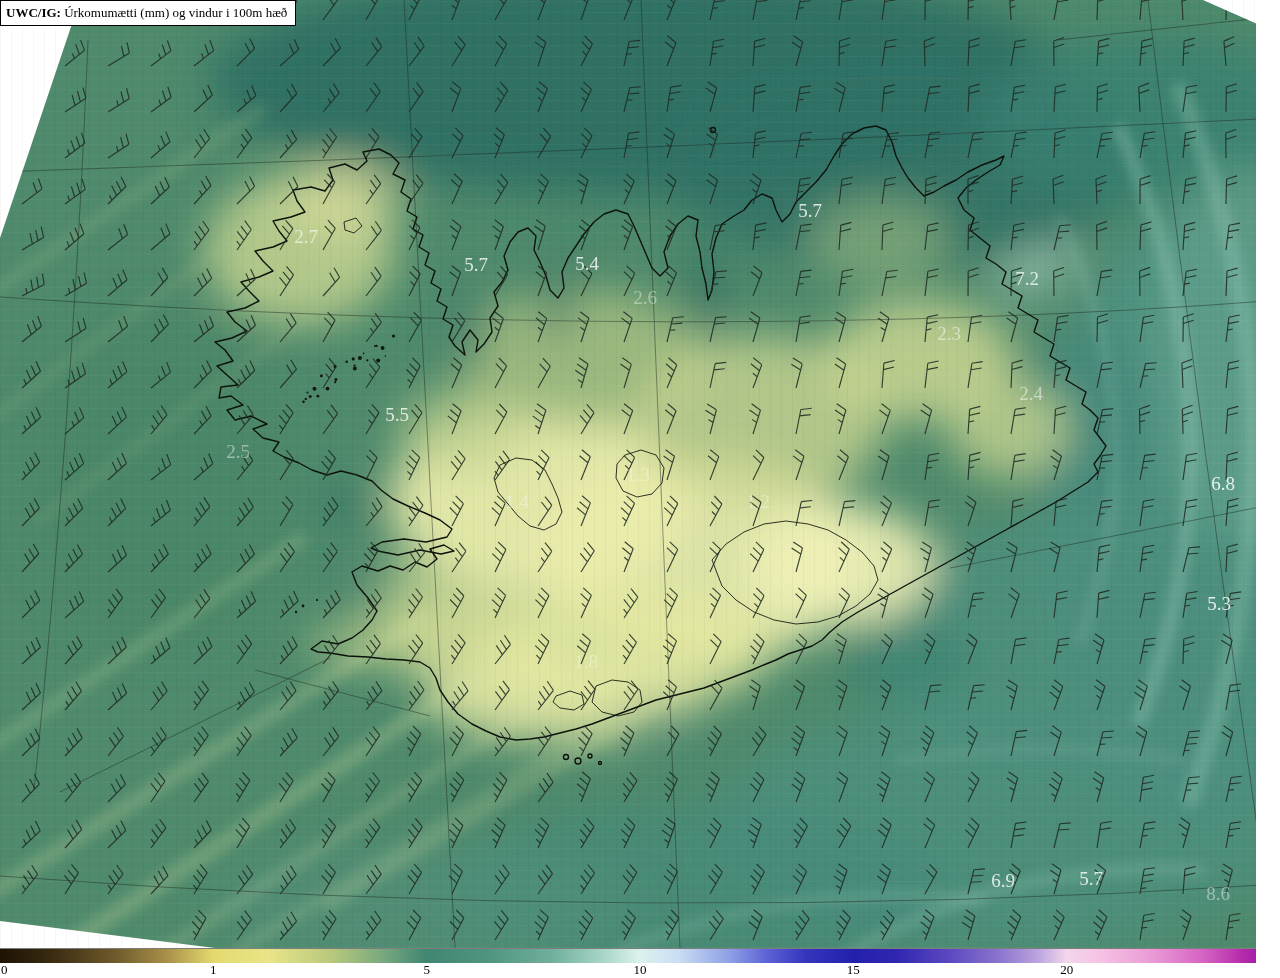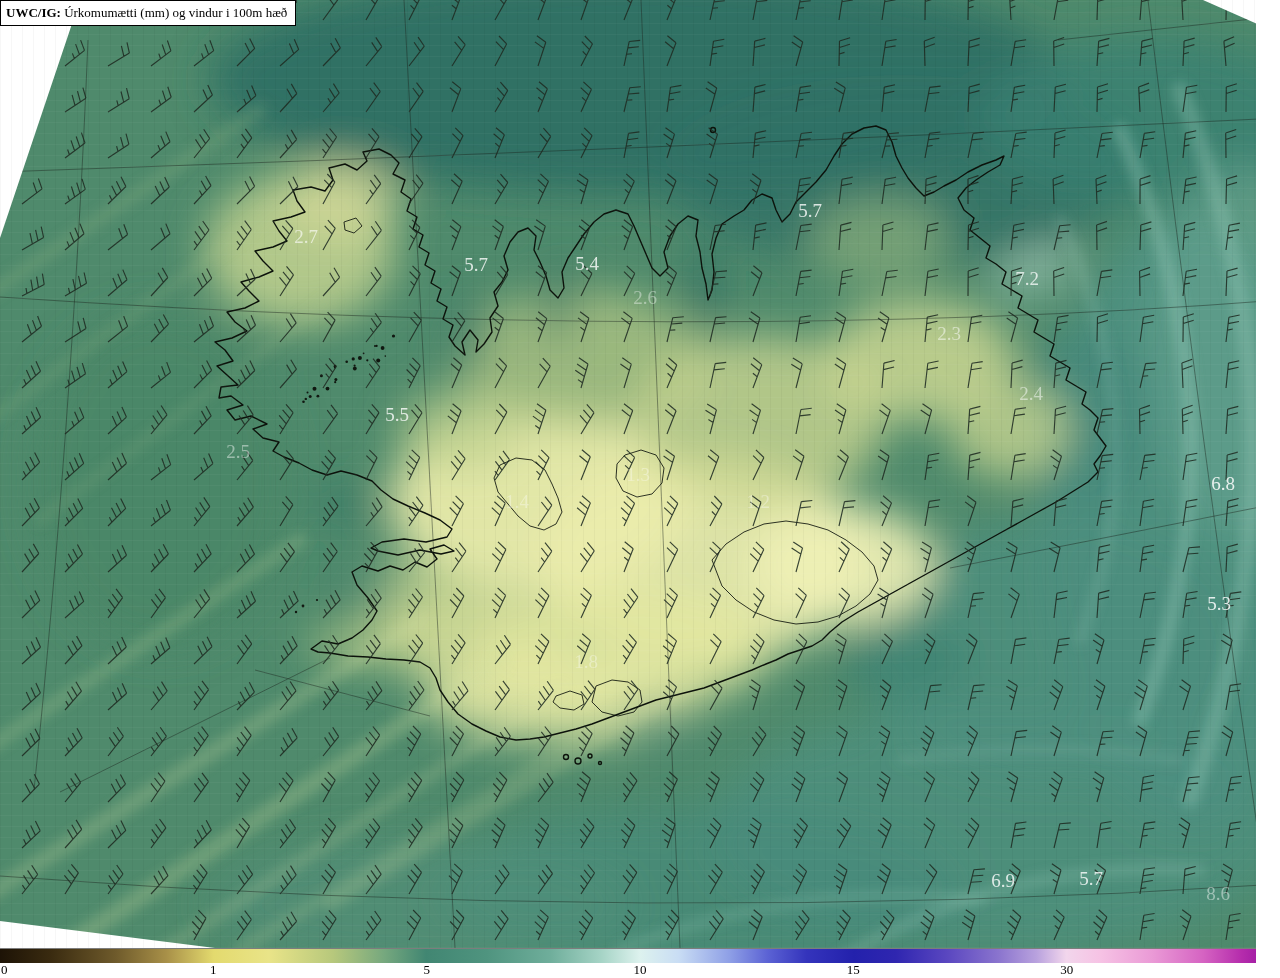--- a/index.html
+++ b/index.html
@@ -201,18 +201,18 @@
   </div>
 
   <div class="colorbar">
     <div class="cbar-gradient" id="cbar-gradient" style="background: linear-gradient(to right, rgb(29, 19, 6) 0%, rgb(58, 43, 16) 4%, rgb(110, 90, 43) 9%, rgb(168, 144, 72) 13%, rgb(227, 218, 110) 16.7%, rgb(233, 228, 136) 21%, rgb(183, 200, 124) 26%, rgb(118, 168, 126) 30%, rgb(65, 134, 114) 33.3%, rgb(79, 148, 127) 38%, rgb(111, 174, 155) 43%, rgb(166, 212, 198) 47%, rgb(221, 242, 238) 50%, rgb(201, 221, 244) 53%, rgb(142, 159, 230) 57%, rgb(91, 98, 212) 60%, rgb(52, 52, 188) 63%, rgb(35, 33, 172) 66.7%, rgb(47, 38, 176) 70%, rgb(90, 71, 192) 74%, rgb(138, 116, 206) 78%, rgb(185, 162, 222) 81%, rgb(242, 214, 236) 83.3%, rgb(246, 194, 228) 86%, rgb(234, 154, 214) 90%, rgb(213, 99, 194) 94%, rgb(181, 44, 172) 97%, rgb(140, 11, 154) 100%);"></div>
     <div class="cbar-ticks" id="cbar-ticks">
         <span class="cbar-tick" style="left: 1px;">0</span>
         <span class="cbar-tick" style="left: 16.667%; transform: translateX(-50%);">1</span>
         <span class="cbar-tick" style="left: 33.333%; transform: translateX(-50%);">5</span>
         <span class="cbar-tick" style="left: 50%; transform: translateX(-50%);">10</span>
         <span class="cbar-tick" style="left: 66.667%; transform: translateX(-50%);">15</span>
-        <span class="cbar-tick" style="left: 83.333%; transform: translateX(-50%);">30</span>
+        <span class="cbar-tick" style="left: 83.333%; transform: translateX(-50%);">20</span>
         <span class="cbar-tick" style="right: 1px;">60</span>
       </div>
   </div>
 
 </div>
 
 </body></html>

